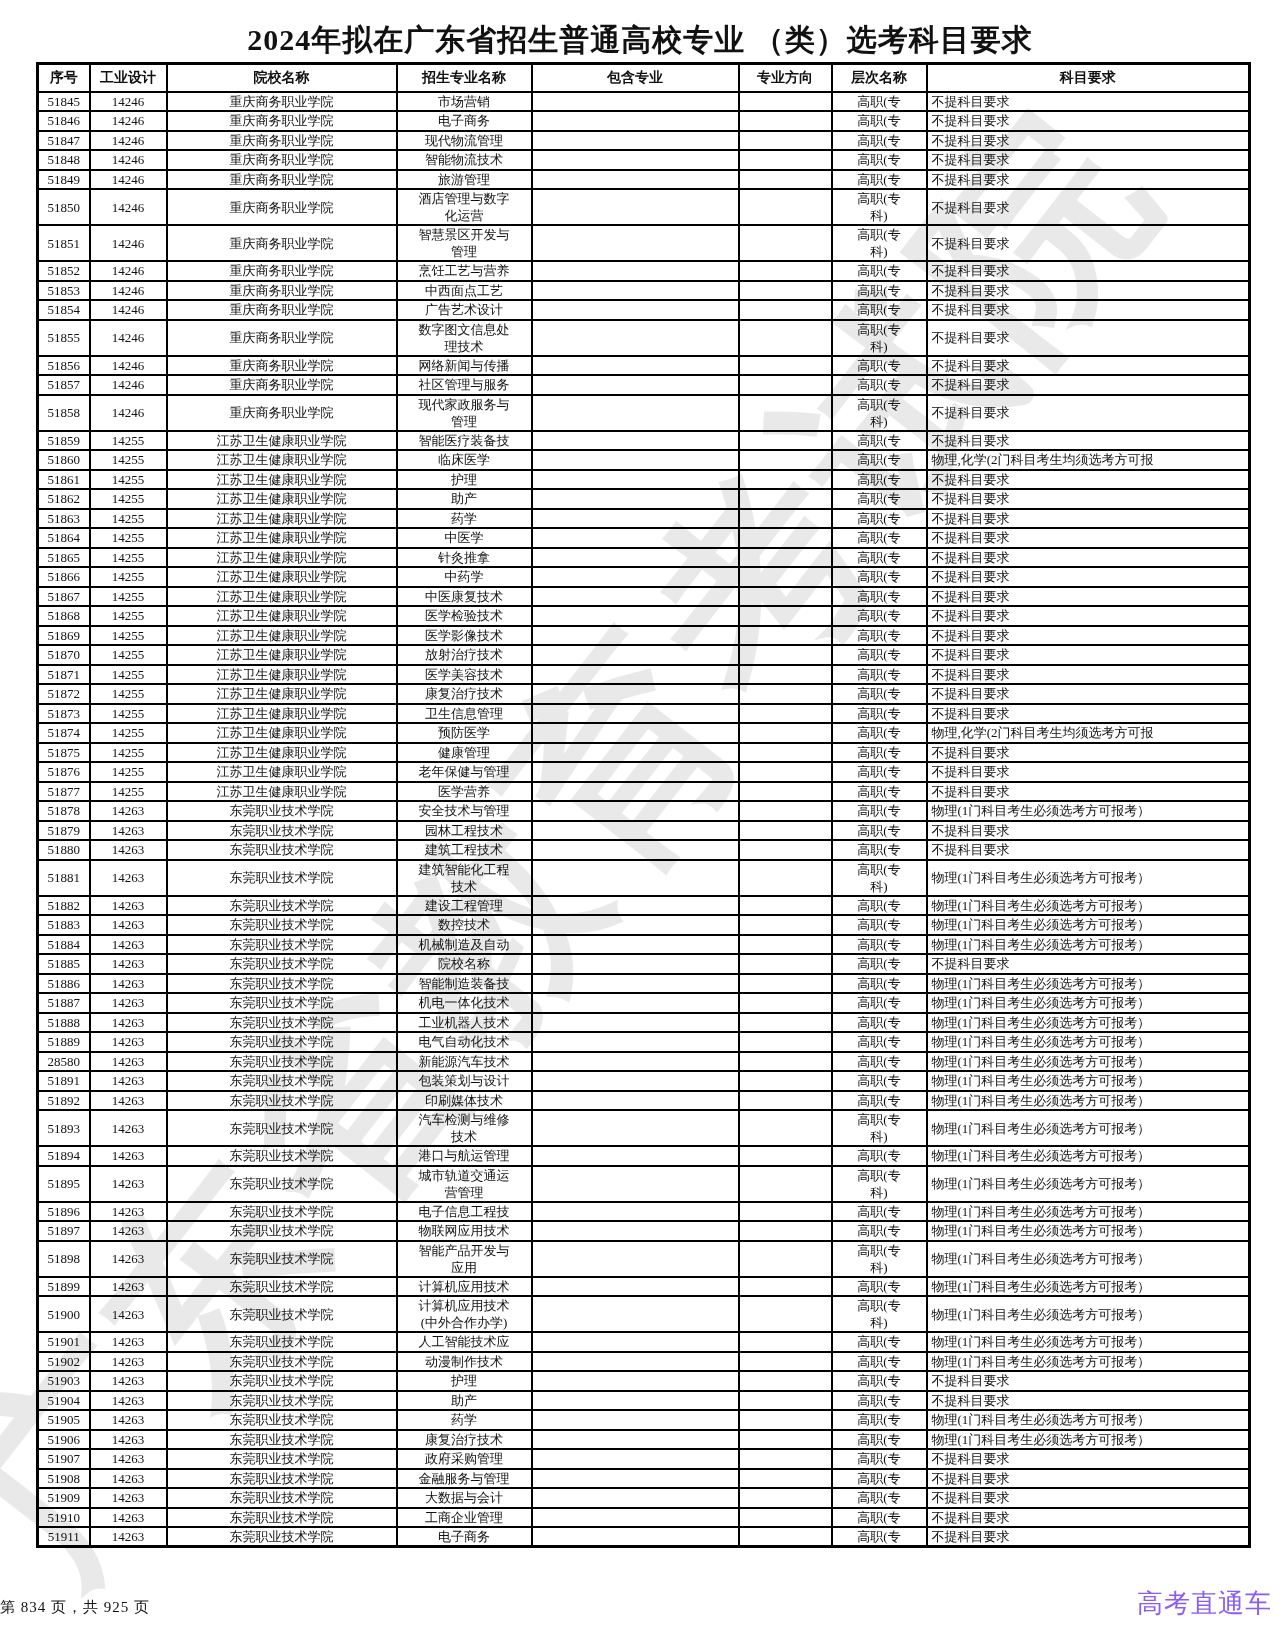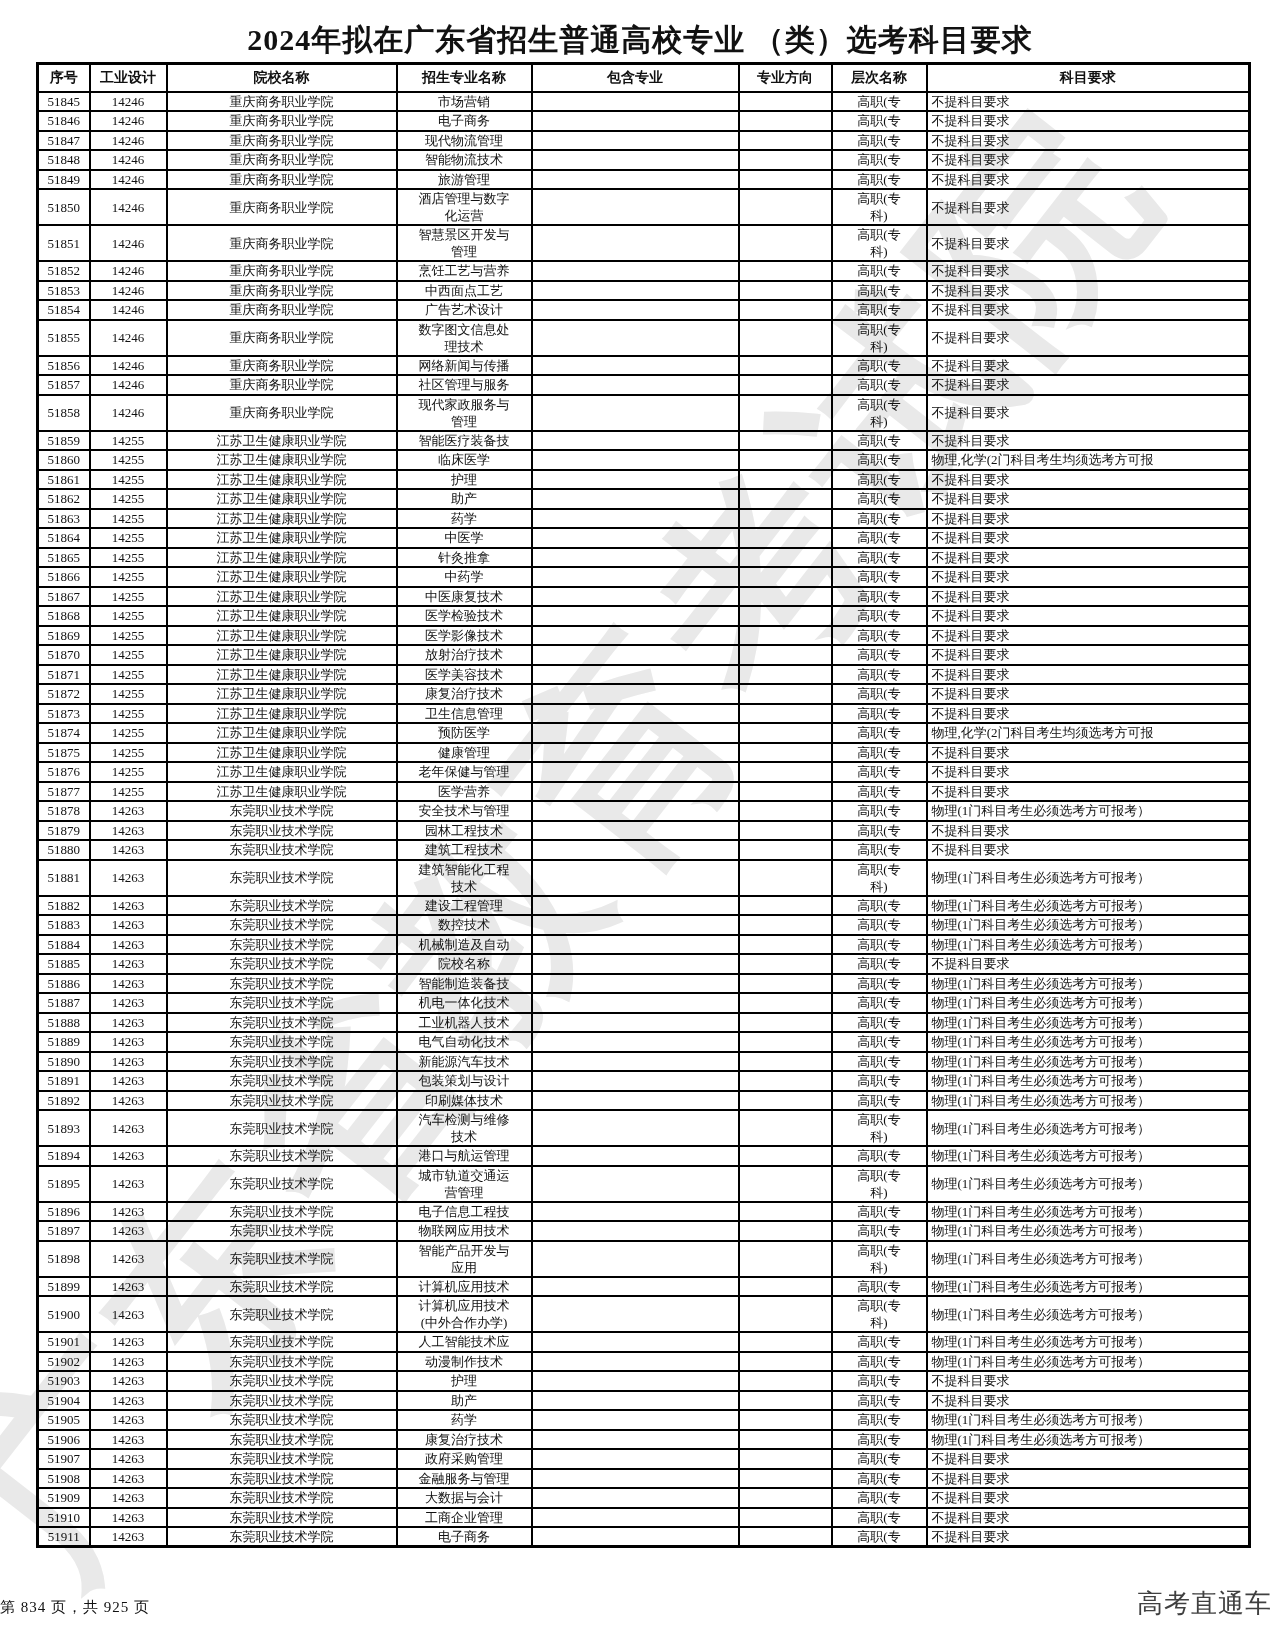--- a/index.html
+++ b/index.html
@@ -32,21 +32,21 @@
   table.doc tbody tr{height:19.5px;}
   table.doc tbody tr.tall{height:33px;}
   table.doc tbody td{font-size:13px;line-height:17px;white-space:pre-line;}
   table.doc td.req{text-align:left;padding-left:4px;white-space:nowrap;}
   .page-info{
     position:absolute;top:1598px;left:0;width:100%;text-align:left;z-index:1;
     font-size:15px;letter-spacing:1px;
   }
   .brand{
     position:absolute;top:1586px;right:8px;z-index:1;
-    font-size:26px;color:#404040;letter-spacing:1px;
+    font-size:26px;color:#8b5cf6;letter-spacing:1px;
   }
 </style>
 </head>
 <body>
 
 <div class="watermark">广东省教育考试院</div>
 
 <div class="title">2024年拟在广东省招生普通高校专业 （类）选考科目要求</div>
 
 <table class="doc">
@@ -527,21 +527,21 @@
     <td>51889</td>
     <td>14263</td>
     <td>东莞职业技术学院</td>
     <td>电气自动化技术</td>
     <td></td>
     <td></td>
     <td>高职(专</td>
     <td class="req">物理(1门科目考生必须选考方可报考）</td>
   </tr>
       <tr>
-    <td>51890</td>
+    <td>28580</td>
     <td>14263</td>
     <td>东莞职业技术学院</td>
     <td>新能源汽车技术</td>
     <td></td>
     <td></td>
     <td>高职(专</td>
     <td class="req">物理(1门科目考生必须选考方可报考）</td>
   </tr>
       <tr>
     <td>51891</td>

